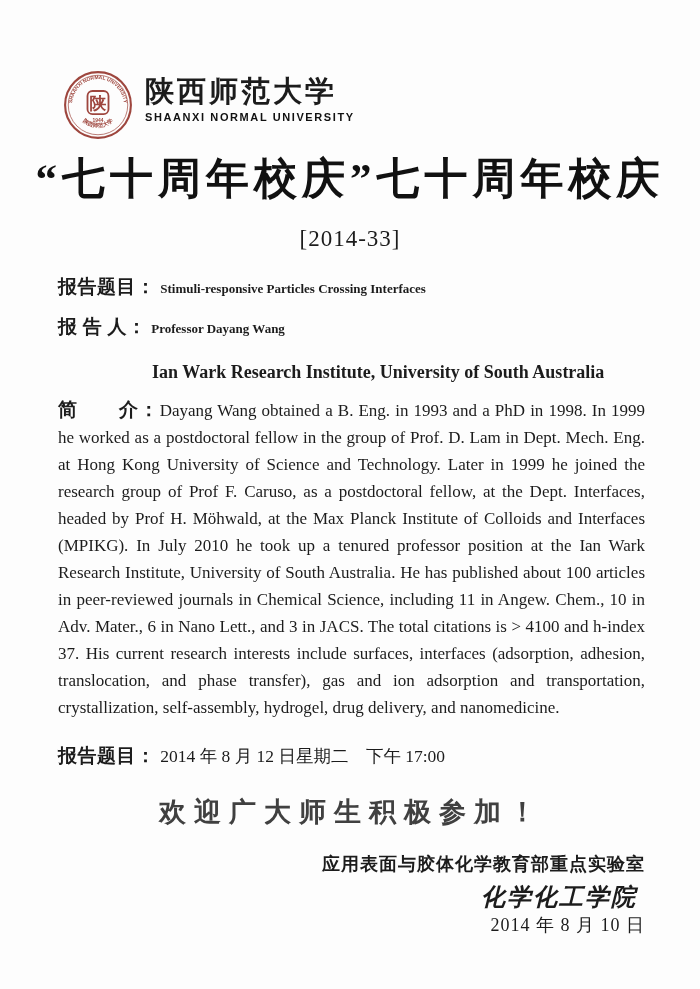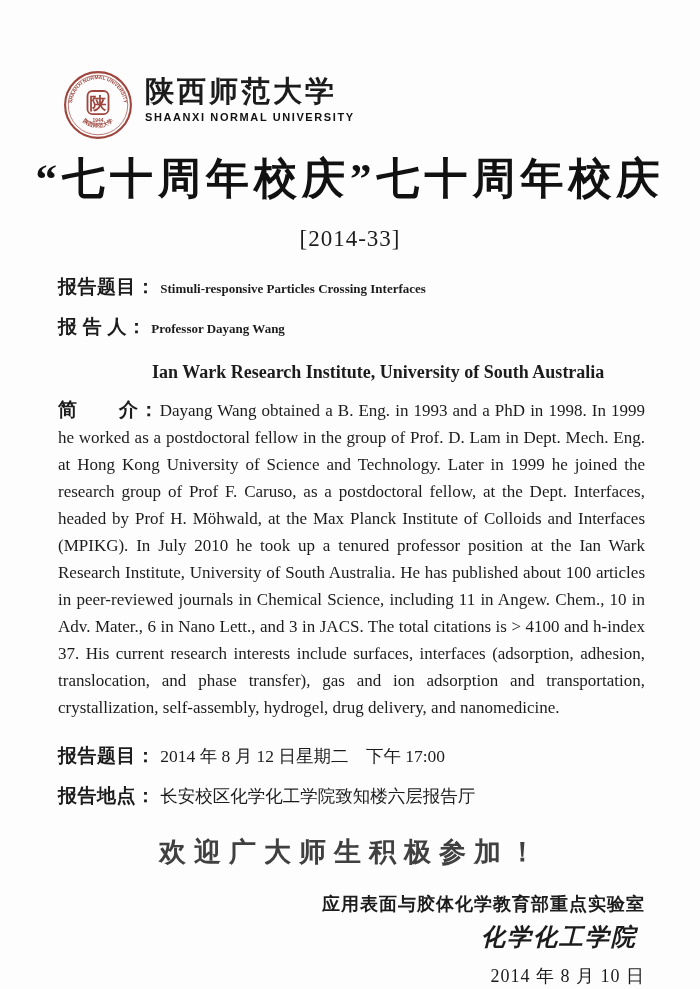--- a/index.html
+++ b/index.html
@@ -43,21 +43,21 @@
   .welcome{
     text-align:center;margin-top:26px;font-size:27px;font-weight:bold;
     letter-spacing:8px;color:#404040;
   }
   .footer{margin-top:22px;text-align:right;padding-right:55px;}
   .footer-lab{font-size:18px;font-weight:bold;letter-spacing:1px;padding-left:23px;}
   .footer-school{
     font-size:24px;font-weight:bold;font-style:italic;margin-top:5px;
     padding-right:8px;letter-spacing:2px;
   }
-  .footer-date{font-size:18px;margin-top:11px;letter-spacing:1px;}
+  .footer-date{font-size:18px;margin-top:0;letter-spacing:1px;}
   
   .seal-stroke{fill:none;stroke:#9e463e;}
   .seal-text{fill:#9e463e;font-family:"Liberation Sans", sans-serif;font-weight:bold;}
 </style>
 </head>
 <body>
 
 <div class="page">
 
   <div class="header">
@@ -104,24 +104,20 @@
 
     <div class="bio">
       <span class="cn-label">简　　介：</span><span>Dayang Wang obtained a B. Eng. in 1993 and a PhD in 1998. In 1999 he worked as a postdoctoral fellow in the group of Prof. D. Lam in Dept. Mech. Eng. at Hong Kong University of Science and Technology. Later in 1999 he joined the research group of Prof F. Caruso, as a postdoctoral fellow, at the Dept. Interfaces, headed by Prof H. Möhwald, at the Max Planck Institute of Colloids and Interfaces (MPIKG). In July 2010 he took up a tenured professor position at the Ian Wark Research Institute, University of South Australia. He has published about 100 articles in peer-reviewed journals in Chemical Science, including 11 in Angew. Chem., 10 in Adv. Mater., 6 in Nano Lett., and 3 in JACS. The total citations is &gt; 4100 and h-index 37. His current research interests include surfaces, interfaces (adsorption, adhesion, translocation, and phase transfer), gas and ion adsorption and transportation, crystallization, self-assembly, hydrogel, drug delivery, and nanomedicine.</span>
     </div>
 
     <div class="field">
       <span class="cn-label">报告题目：</span>
       <span class="plain-val">2014 年 8 月 12 日星期二　下午 17:00</span>
     </div>
 
-    <div class="field">
-      <span class="cn-label">报告地点：</span>
-      <span class="plain-val">长安校区化学化工学院致知楼六层报告厅</span>
-    </div>
 
     <div class="welcome">欢迎广大师生积极参加！</div>
 
   </div>
 
   <div class="footer">
     <div class="footer-lab">应用表面与胶体化学教育部重点实验室</div>
     <div class="footer-school">化学化工学院</div>
     <div class="footer-date">2014 年 8 月 10 日</div>
   </div>

